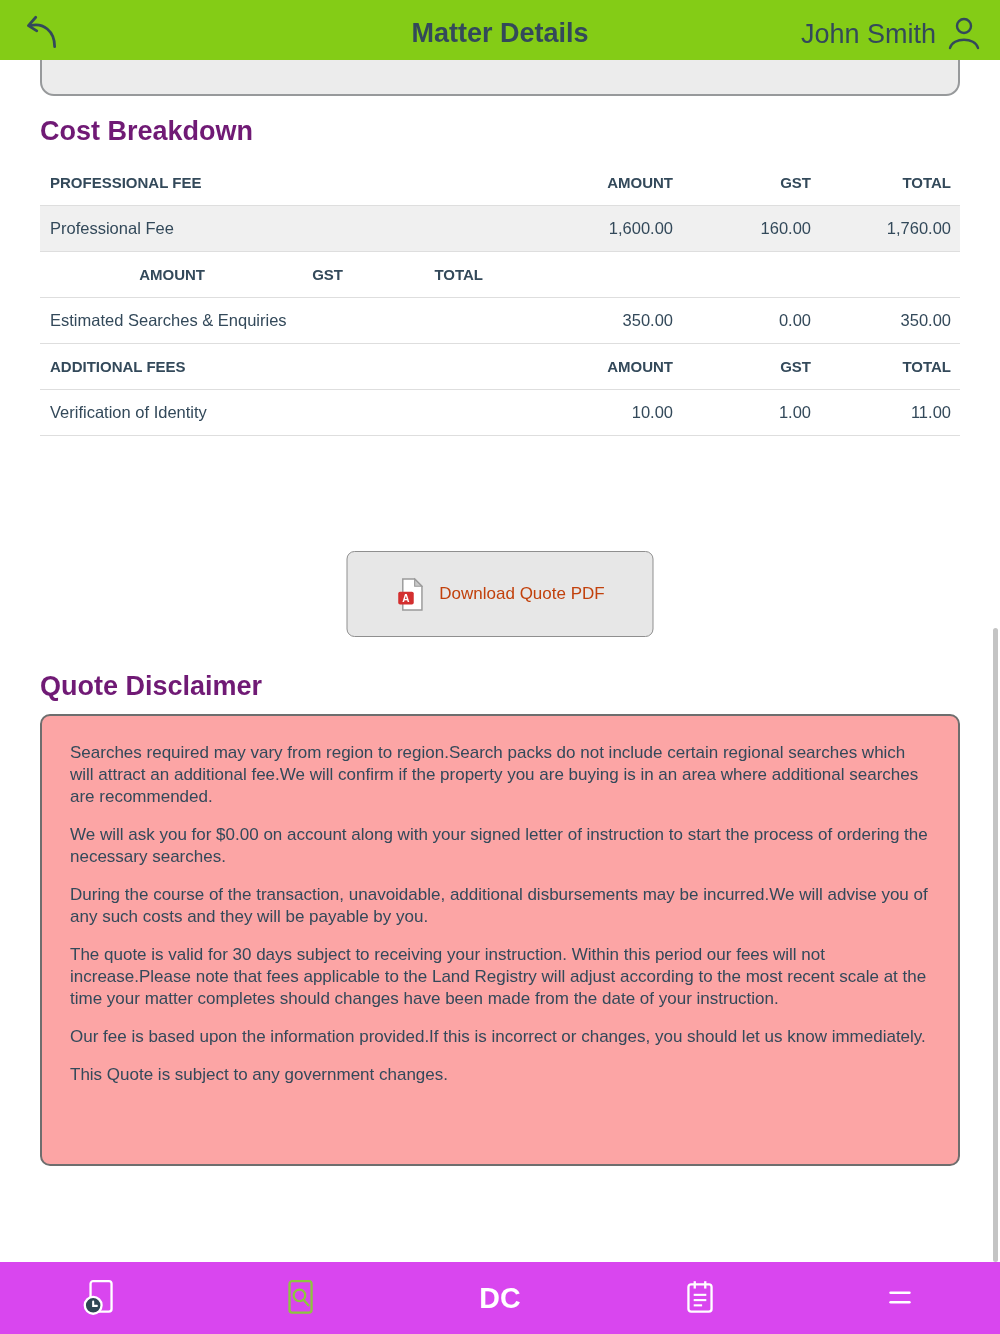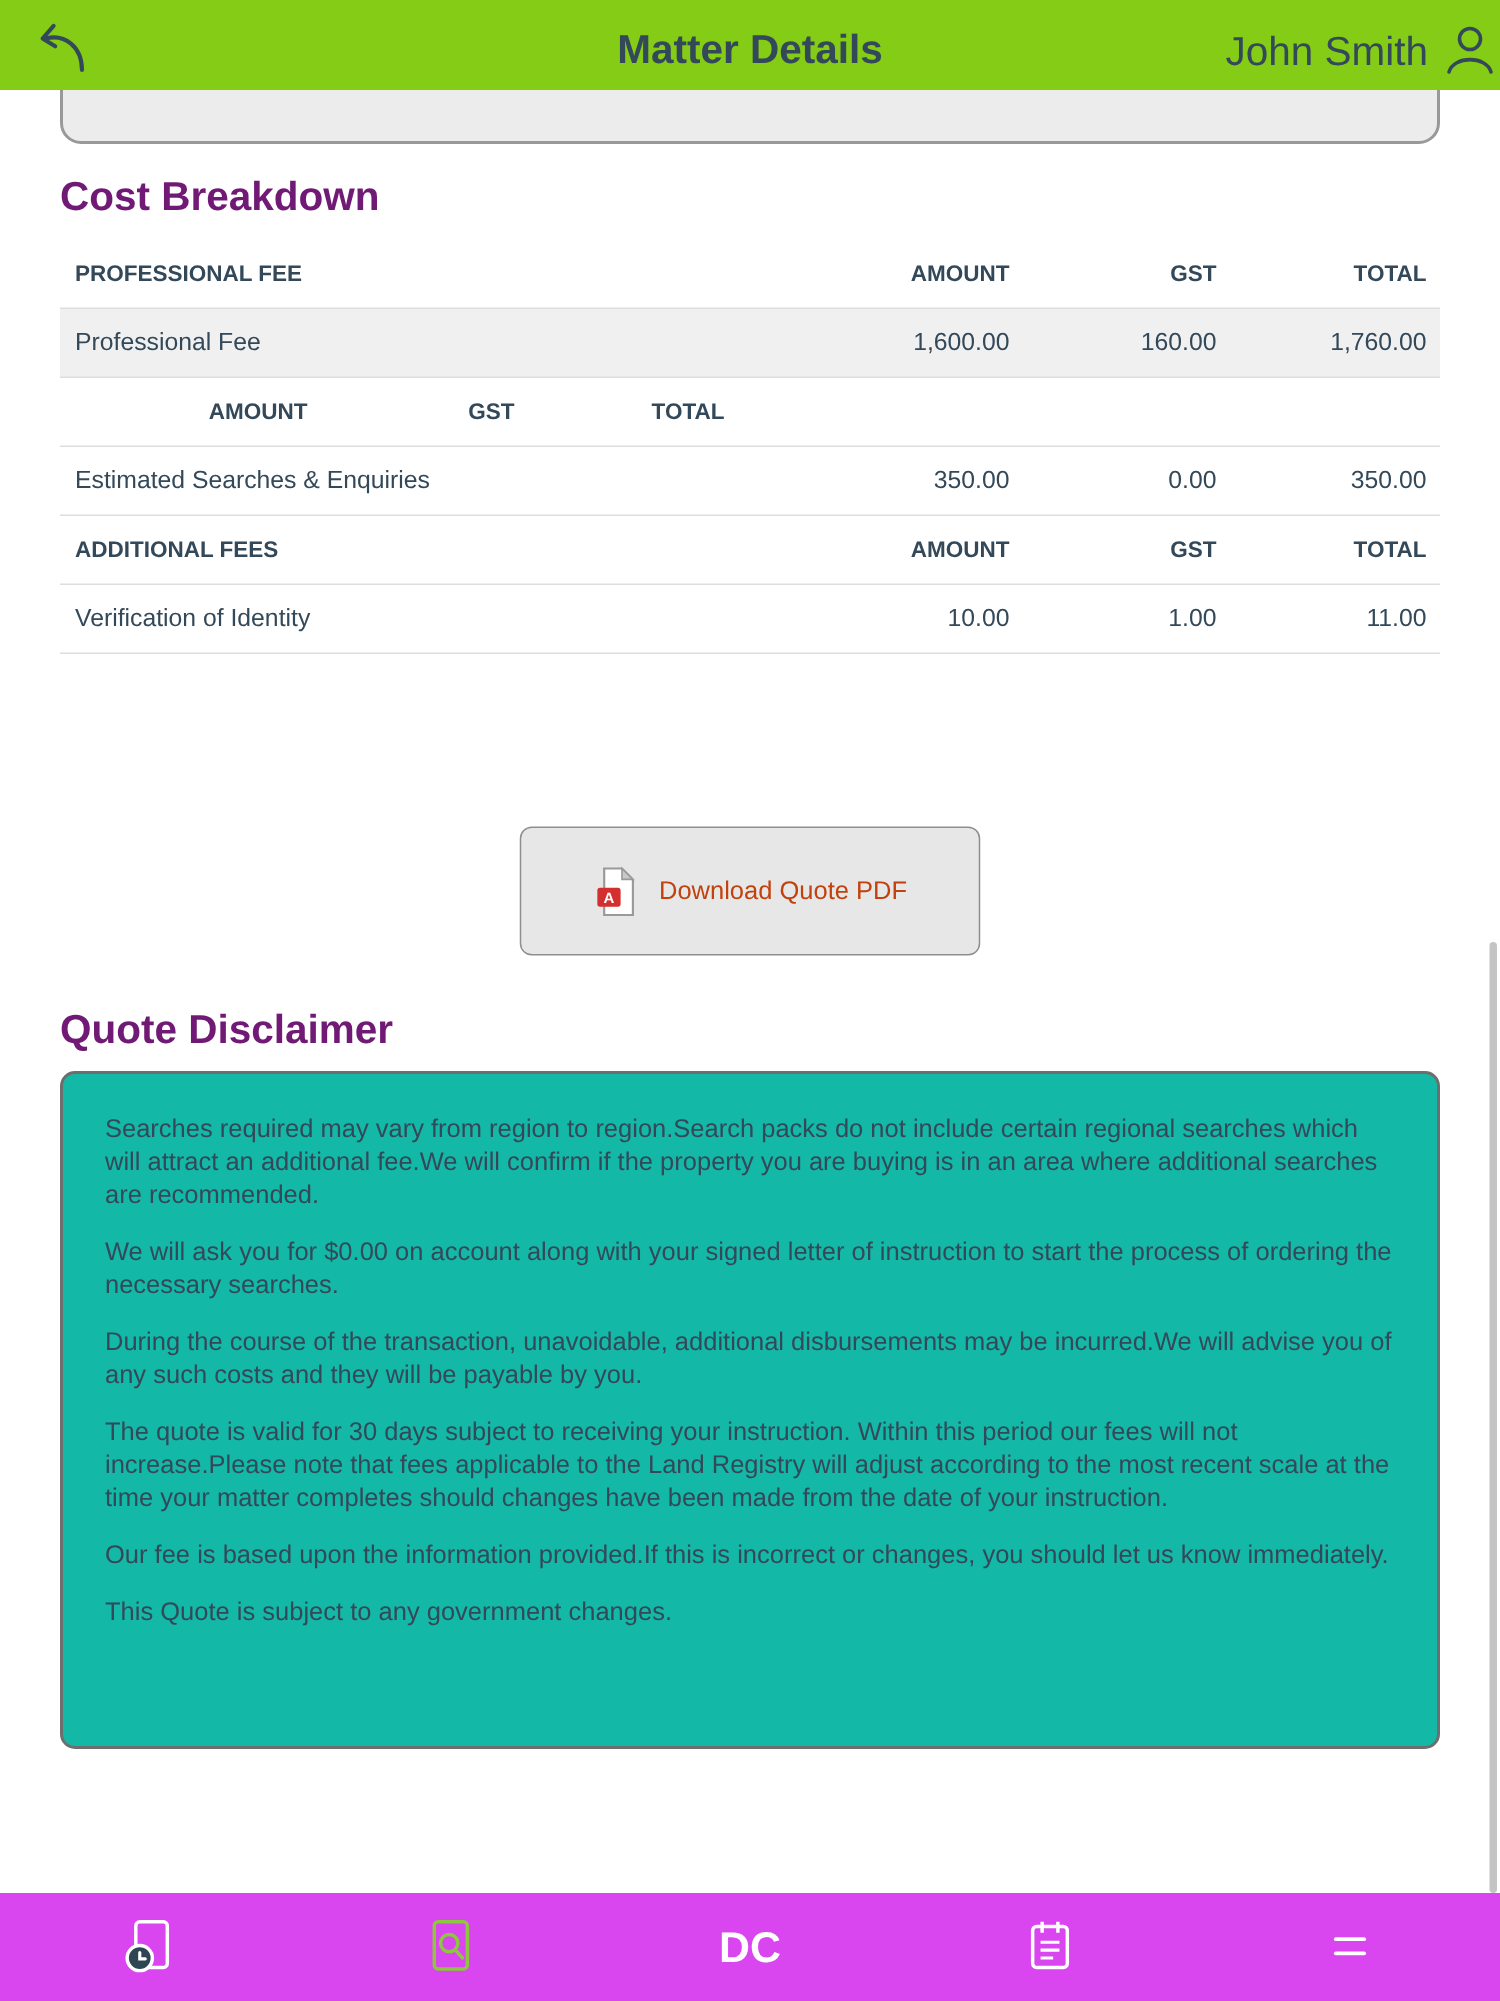--- a/index.html
+++ b/index.html
@@ -20,21 +20,21 @@
   }
   .back-btn {
     position:absolute; left:20px; top:12px; width:42px; height:42px;
     background:transparent; border:none; cursor:pointer; padding:0;
   }
   .header-title {
     position:absolute; left:0; right:0; top:18px; text-align:center;
     font-size:27px; font-weight:bold; color:#33495a;
   }
   .user-chip {
-    position:absolute; right:0; top:14px; display:flex; align-items:center;
+    position:absolute; right:16px; top:14px; display:flex; align-items:center;
     gap:8px; cursor:pointer;
   }
   .user-name { font-size:27px; color:#33495a; }
 
   
   .top-card {
     position:absolute; left:40px; right:40px; top:28px; height:68px;
     background:#ececec; border:2px solid #97999b; border-radius:14px;
     z-index:1;
   }
@@ -68,21 +68,21 @@
     width:307px; height:86px; background:#e7e7e7;
     border:1px solid #8f8f8f; border-radius:8px;
     display:flex; align-items:center; justify-content:center; gap:13px;
     cursor:pointer;
   }
   .download-label { color:#c2410c; font-size:17px; font-family:"Liberation Sans", sans-serif; }
 
   
   .disclaimer-box {
     position:absolute; top:714px; left:40px; width:920px; height:452px;
-    background:#14b8a6; border:2px solid #6e6e6e; border-radius:10px;
+    background:#fca5a5; border:2px solid #6e6e6e; border-radius:10px;
     padding:26px 28px; overflow:hidden;
   }
   .disclaimer-box p {
     font-size:17px; line-height:22px; color:#33495a; margin-bottom:16px;
   }
   .disclaimer-box p:last-child { margin-bottom:0; }
 
   
   .scrollbar {
     position:absolute; right:2px; top:628px; width:5px; height:634px;

